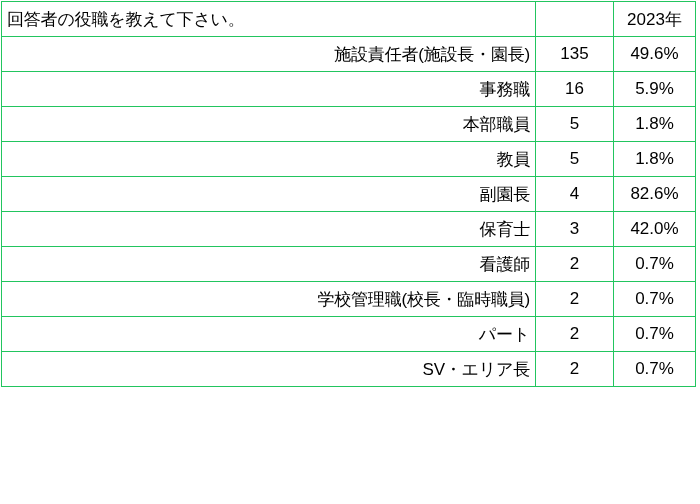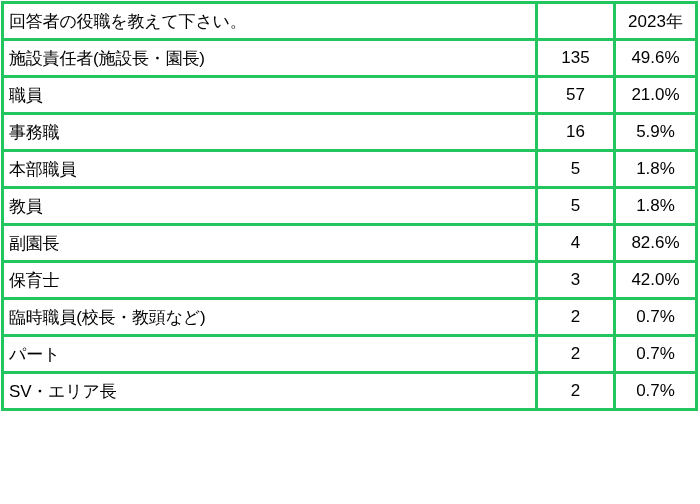--- a/index.html
+++ b/index.html
@@ -24,30 +24,30 @@
     width: 694px;
     margin: 1px 0 0 1px;
     font-size: 17px;
   }
   table.survey-table col.c-label { width: 534px; }
   table.survey-table col.c-count { width: 78px; }
   table.survey-table col.c-pct   { width: 82px; }
 
   table.survey-table th,
   table.survey-table td {
-    border: 3px solid #22c55e;
+    border: 1px solid #22c55e;
     height: 34px;
     padding: 0 5px;
     vertical-align: middle;
     font-weight: normal;
     white-space: nowrap;
     overflow: hidden;
   }
   .cell-label {
-    text-align: left;
+    text-align: right;
     letter-spacing: -0.2px;
   }
   .cell-count,
   .cell-pct {
     text-align: center;
   }
   thead .cell-label {
     text-align: left;
   }
   thead .cell-year {
@@ -74,25 +74,20 @@
         <th class="cell-year">2023年</th>
       </tr>
     </thead>
     <tbody>
       <tr>
         <td class="cell-label">施設責任者(施設長・園長)</td>
         <td class="cell-count">135</td>
         <td class="cell-pct">49.6%</td>
       </tr>
       <tr>
-        <td class="cell-label">職員</td>
-        <td class="cell-count">57</td>
-        <td class="cell-pct">21.0%</td>
-      </tr>
-      <tr>
         <td class="cell-label">事務職</td>
         <td class="cell-count">16</td>
         <td class="cell-pct">5.9%</td>
       </tr>
       <tr>
         <td class="cell-label">本部職員</td>
         <td class="cell-count">5</td>
         <td class="cell-pct">1.8%</td>
       </tr>
       <tr>
@@ -104,21 +99,26 @@
         <td class="cell-label">副園長</td>
         <td class="cell-count">4</td>
         <td class="cell-pct">82.6%</td>
       </tr>
       <tr>
         <td class="cell-label">保育士</td>
         <td class="cell-count">3</td>
         <td class="cell-pct">42.0%</td>
       </tr>
       <tr>
-        <td class="cell-label">臨時職員(校長・教頭など)</td>
+        <td class="cell-label">看護師</td>
+        <td class="cell-count">2</td>
+        <td class="cell-pct">0.7%</td>
+      </tr>
+      <tr>
+        <td class="cell-label">学校管理職(校長・臨時職員)</td>
         <td class="cell-count">2</td>
         <td class="cell-pct">0.7%</td>
       </tr>
       <tr>
         <td class="cell-label">パート</td>
         <td class="cell-count">2</td>
         <td class="cell-pct">0.7%</td>
       </tr>
       <tr>
         <td class="cell-label">SV・エリア長</td>

